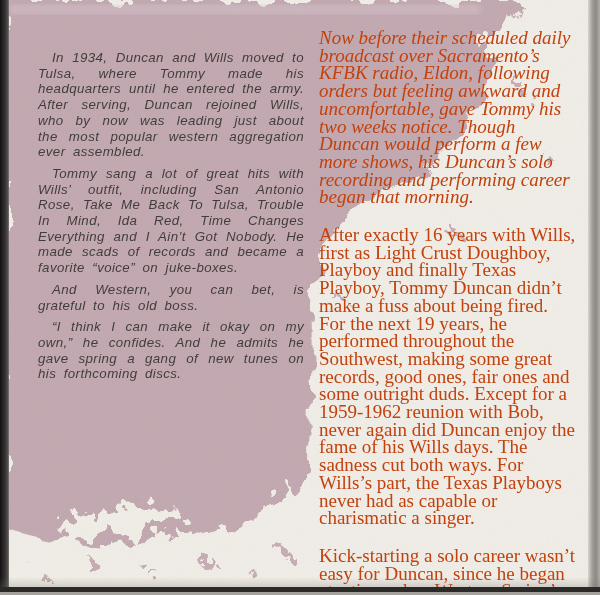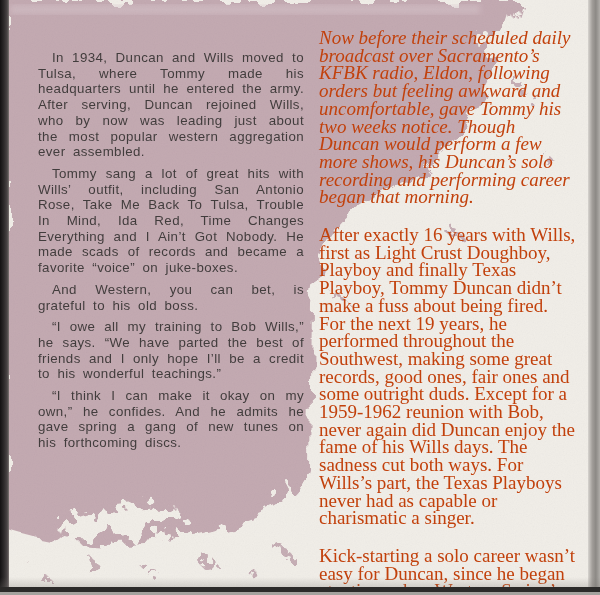--- a/index.html
+++ b/index.html
@@ -10,21 +10,21 @@
     background:linear-gradient(90deg,#131112 0%,#2e2b2c 45%,#4a4546 80%,#7d7674 100%);}
   .edge-right{position:absolute;right:0;top:0;width:12px;height:595px;z-index:6;
     background:linear-gradient(90deg,#d8d5d0 0%,#a29e9a 35%,#8c8985 65%,#b0ada9 100%);}
   .edge-bottom-line{position:absolute;left:0;bottom:3px;width:600px;height:5px;background:#2c2a29;z-index:7;}
   .edge-bottom-gray{position:absolute;left:0;bottom:0;width:600px;height:3px;background:#a5a29e;z-index:7;}
   .bottom-shade{position:absolute;left:0;bottom:8px;width:600px;height:10px;z-index:6;
     background:linear-gradient(180deg,rgba(120,115,110,0) 0%,rgba(120,115,110,.25) 100%);}
   
   .col-left{position:absolute;left:38px;top:50px;width:266px;z-index:4;
     color:#423d3d;font-size:13.3px;line-height:15.7px;text-align:justify;
-    letter-spacing:.4px;word-spacing:3.4px;}
+    letter-spacing:.4px;word-spacing:3.4px;font-style:italic;}
   .col-left p{margin:0 0 6px 0;text-indent:14px;}
   .col-right{position:absolute;left:319px;top:29px;width:260px;z-index:4;
     color:#c2410c;font-family:"Liberation Serif",serif;font-size:19px;line-height:17.7px;}
   .col-right p{margin:0 0 20px 0;}
   .col-right p.ital{font-style:italic;}
 </style>
 </head>
 <body>
 
 <div class="scan">
@@ -84,21 +84,20 @@
       <circle cx="548" cy="160" r="4"></circle>
     </g>
 
     <rect x="0" y="0" width="600" height="595" filter="url(#grain)" opacity="0.07" style="mix-blend-mode:multiply"></rect>
   </svg>
 
   <div class="col-left">
     <p>In 1934, Duncan and Wills moved to Tulsa, where Tommy made his headquarters until he entered the army. After serving, Duncan rejoined Wills, who by now was leading just about the most popular western aggregation ever assembled.</p>
     <p>Tommy sang a lot of great hits with Wills’ outfit, including San Antonio Rose, Take Me Back To Tulsa, Trouble In Mind, Ida Red, Time Changes Everything and I Ain’t Got Nobody. He made scads of records and became a favorite “voice” on juke-boxes.</p>
     <p>And Western, you can bet, is grateful to his old boss.</p>
-    <p>“I owe all my training to Bob Wills,” he says. “We have parted the best of friends and I only hope I’ll be a credit to his wonderful teachings.”</p>
     <p>“I think I can make it okay on my own,” he confides. And he admits he gave spring a gang of new tunes on his forthcoming discs.</p>
   </div>
 
   <div class="col-right">
     <p class="ital">Now before their scheduled daily broadcast over Sacramento’s KFBK radio, Eldon, following orders but feeling awkward and uncomfortable, gave Tommy his two weeks notice. Though Duncan would perform a few more shows, his Duncan’s solo recording and performing career began that morning.</p>
     <p>After exactly 16 years with Wills, first as Light Crust Doughboy, Playboy and finally Texas Playboy, Tommy Duncan didn’t make a fuss about being fired. For the next 19 years, he performed throughout the Southwest, making some great records, good ones, fair ones and some outright duds. Except for a 1959-1962 reunion with Bob, never again did Duncan enjoy the fame of his Wills days. The sadness cut both ways. For Wills’s part, the Texas Playboys never had as capable or charismatic a singer.</p>
     <p>Kick-starting a solo career wasn’t easy for Duncan, since he began at a time when Western Swing’s popularity, even in the Southwest, was on the verge of eroding. He tried throughout the early serving to reach beyond it – to the</p>
   </div>
 
   <div class="edge-left"></div>

